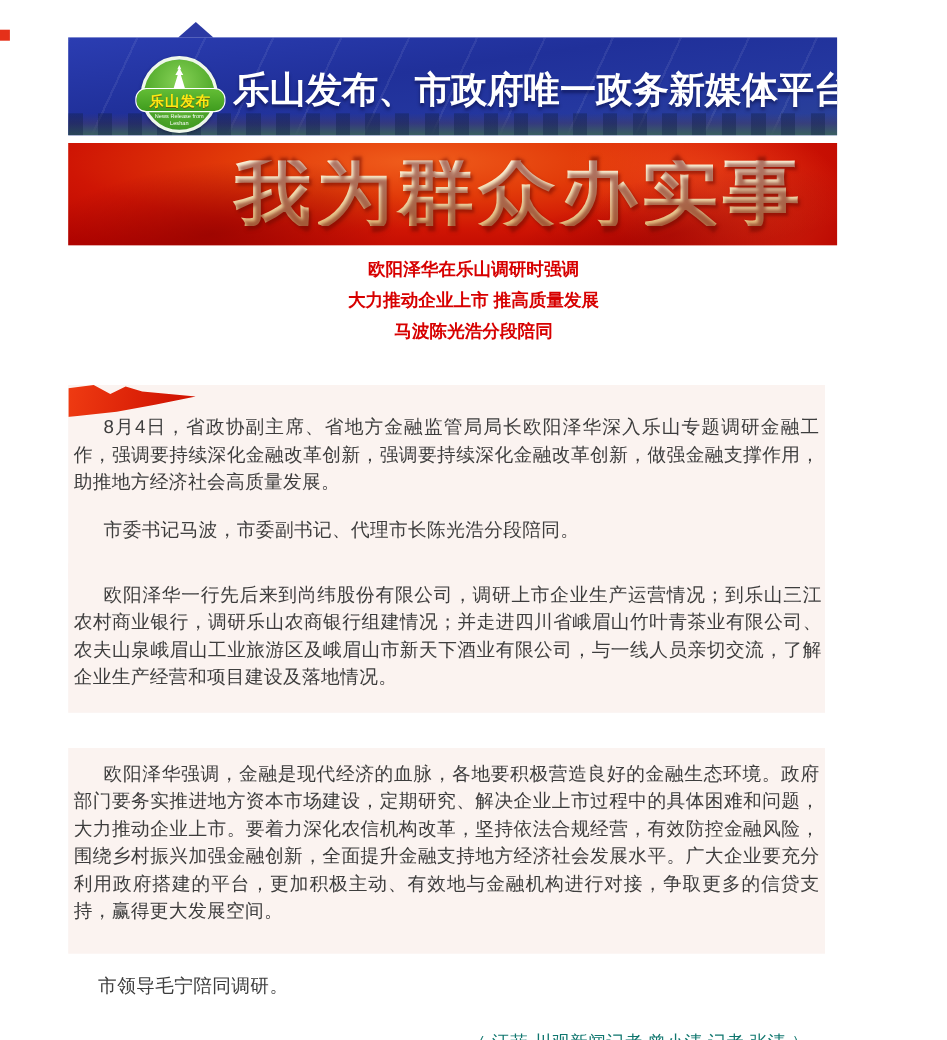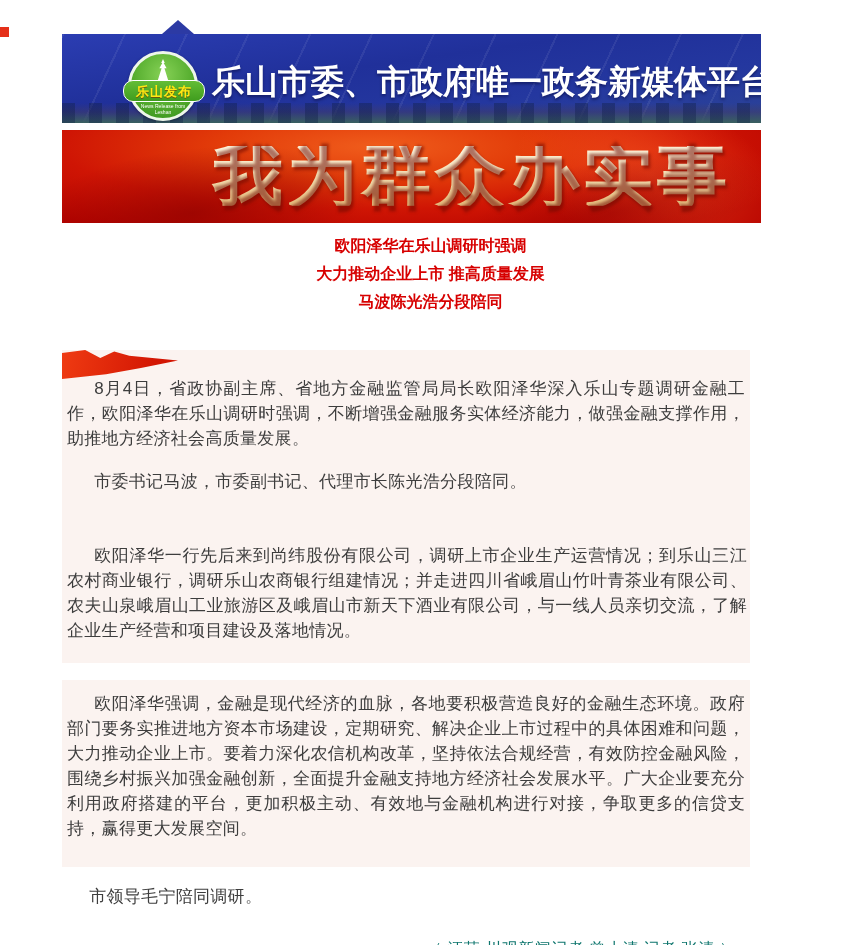--- a/index.html
+++ b/index.html
@@ -108,21 +108,21 @@
   }
 
   
   .block{
     position:absolute;left:62px;width:688px;
     background:#fbf3f0;
     box-sizing:border-box;
     overflow:hidden;
   }
   .block1{top:330px;height:177px;padding:26px 5px 0 5px;}
-  .block2{top:507px;height:136px;padding:16px 3px 0 5px;}
+  .block2{top:492px;height:136px;padding:16px 3px 0 5px;}
   .block3{top:660px;height:187px;padding:11px 5px 0 5px;}
   .para{
     margin:0;
     color:#3d3d3d;font-size:17px;line-height:25px;letter-spacing:0.3px;
     text-align:justify;text-indent:1.6em;
   }
   .p2gap{margin-top:18px;}
   .swoosh{
     position:absolute;left:0;top:0;width:116px;height:29px;
     background:linear-gradient(100deg,#ef3b12 0%,#d31603 80%);
@@ -149,39 +149,39 @@
   <div class="top-banner">
     <div class="streaks"></div>
     <div class="skyline"></div>
     <div class="logo">
       <div class="logo-tower"></div>
       <div class="logo-ribbon">
         <span>乐山发布</span>
       </div>
       <div class="logo-sub">News Release from Leshan</div>
     </div>
-    <div class="banner-title">乐山市委、市政府唯一政务新媒体平台</div>
+    <div class="banner-title">乐山发布、市政府唯一政务新媒体平台</div>
   </div>
 
   <div class="slogan-banner">
     <i class="silk silk1"></i>
     <i class="silk silk2"></i>
     <i class="silk silk3"></i>
     <div class="slogan-text">我为群众办实事</div>
   </div>
 
   <div class="headline">
     <div class="h-line">欧阳泽华在乐山调研时强调</div>
     <div class="h-line">大力推动企业上市 推高质量发展</div>
     <div class="h-line">马波陈光浩分段陪同</div>
   </div>
 
   <section class="block block1">
     <div class="swoosh"></div>
-    <p class="para">8月4日，省政协副主席、省地方金融监管局局长欧阳泽华深入乐山专题调研金融工作，欧阳泽华在乐山调研时强调，不断增强金融服务实体经济能力，做强金融支撑作用，助推地方经济社会高质量发展。</p>
+    <p class="para">8月4日，省政协副主席、省地方金融监管局局长欧阳泽华深入乐山专题调研金融工作，强调要持续深化金融改革创新，强调要持续深化金融改革创新，做强金融支撑作用，助推地方经济社会高质量发展。</p>
     <p class="para p2gap">市委书记马波，市委副书记、代理市长陈光浩分段陪同。</p>
   </section>
 
   <section class="block block2">
     <p class="para">欧阳泽华一行先后来到尚纬股份有限公司，调研上市企业生产运营情况；到乐山三江农村商业银行，调研乐山农商银行组建情况；并走进四川省峨眉山竹叶青茶业有限公司、农夫山泉峨眉山工业旅游区及峨眉山市新天下酒业有限公司，与一线人员亲切交流，了解企业生产经营和项目建设及落地情况。</p>
   </section>
 
   <section class="block block3">
     <p class="para">欧阳泽华强调，金融是现代经济的血脉，各地要积极营造良好的金融生态环境。政府部门要务实推进地方资本市场建设，定期研究、解决企业上市过程中的具体困难和问题，大力推动企业上市。要着力深化农信机构改革，坚持依法合规经营，有效防控金融风险，围绕乡村振兴加强金融创新，全面提升金融支持地方经济社会发展水平。广大企业要充分利用政府搭建的平台，更加积极主动、有效地与金融机构进行对接，争取更多的信贷支持，赢得更大发展空间。</p>
   </section>

